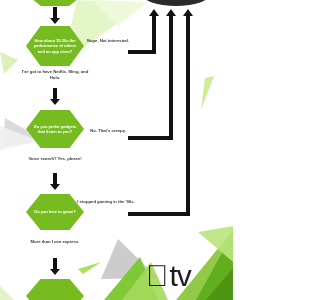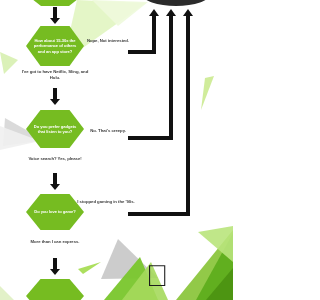--- a/index.html
+++ b/index.html
@@ -226,16 +226,17 @@
     <div class="elbow-v" style="left:186px; top:16px; height:200px;"></div>
     <div class="uphead" style="left:183px; top:9px;"></div>
 
     <svg class="brand-top" style="left:140px; top:-14px;" width="72" height="22" viewBox="0 0 72 22" xmlns="http://www.w3.org/2000/svg">
       <ellipse cx="36" cy="8" rx="34" ry="12" fill="#2b2b2b"></ellipse>
       <ellipse cx="36" cy="5" rx="30" ry="9" fill="#1b1b1b"></ellipse>
     </svg>
 
     <div class="logo" style="left:146px; top:262px;">
       <span class="logo-apple"></span>
+      <span class="logo-tv">tv</span>
     </div>
 
   </div>
 </div>
 
 </body></html>

